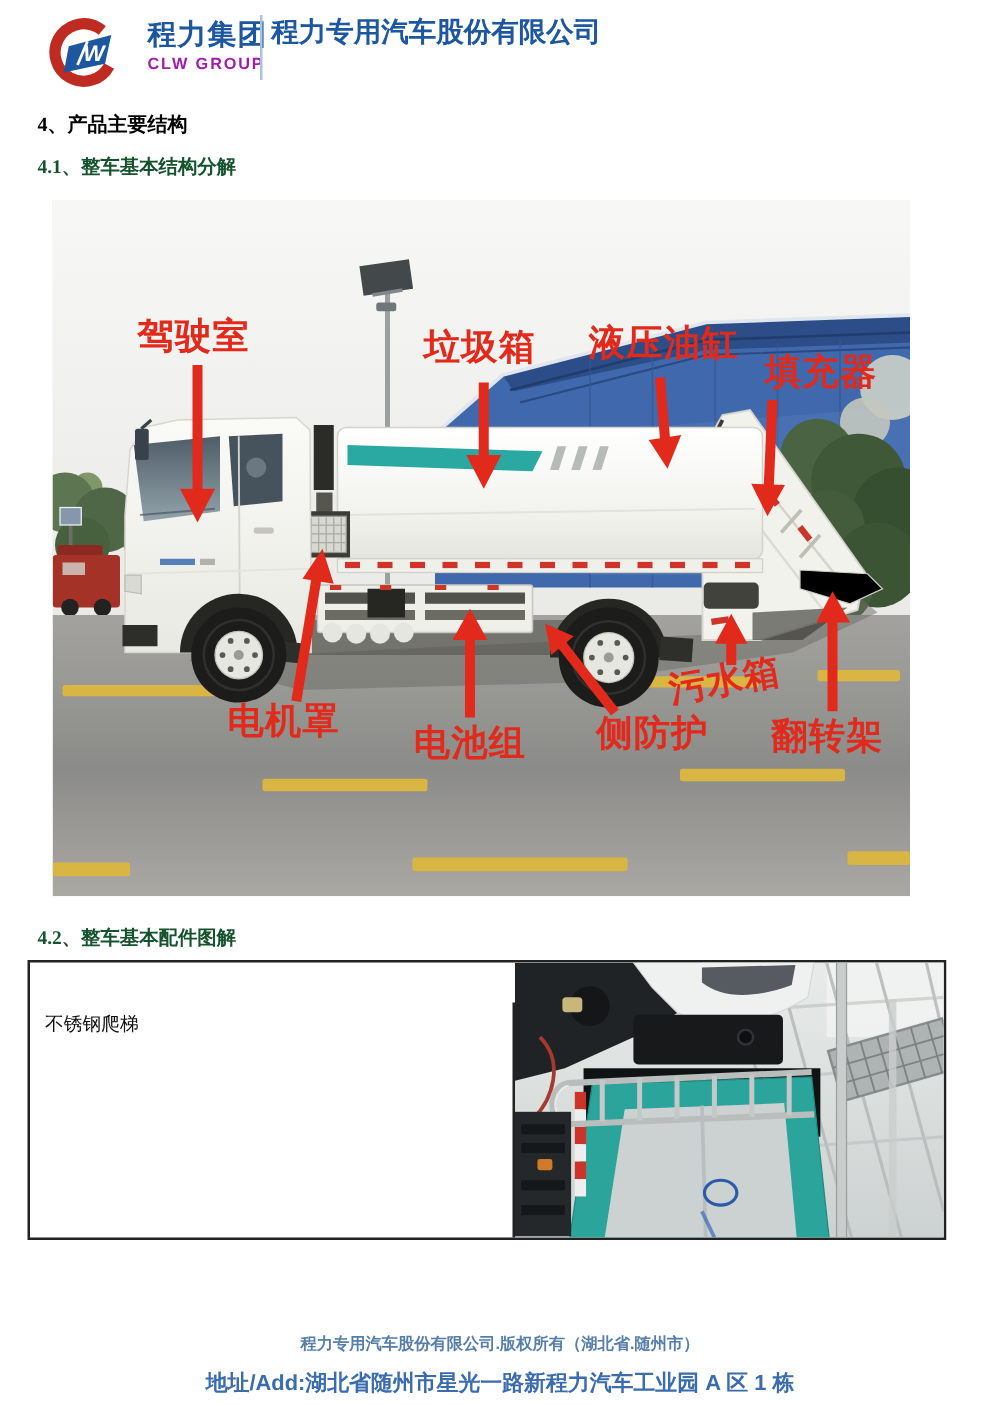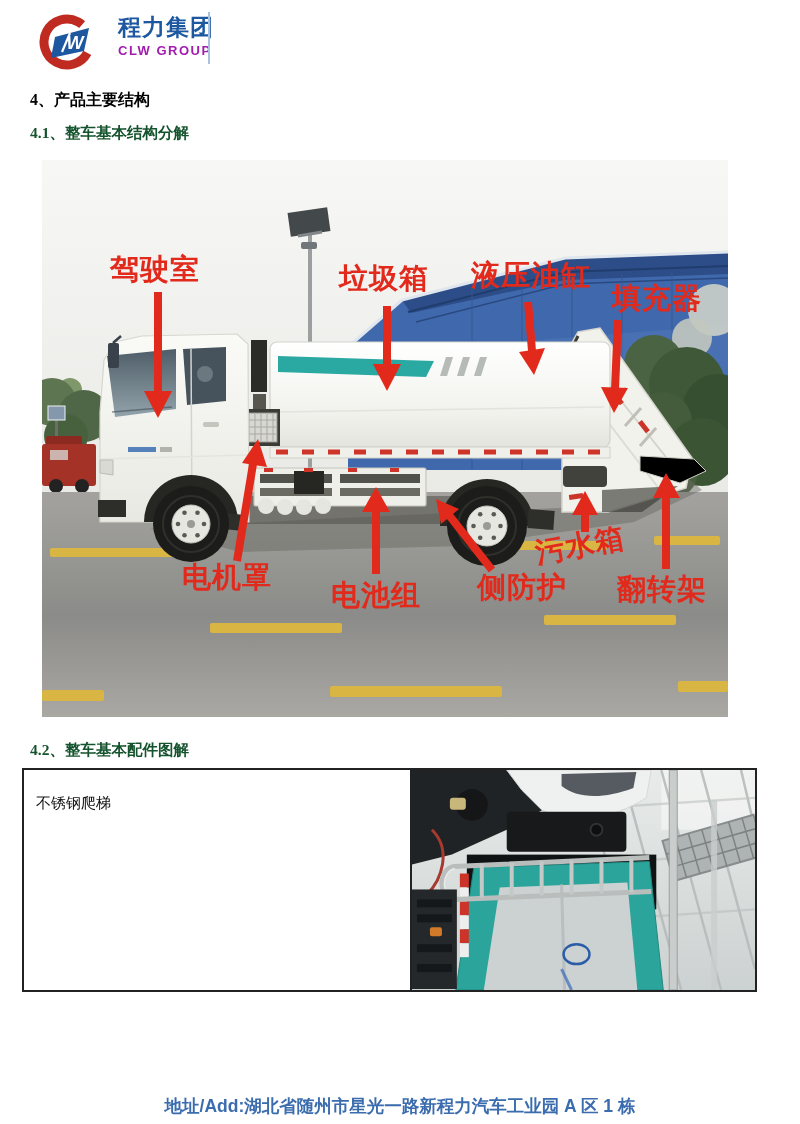--- a/index.html
+++ b/index.html
@@ -30,22 +30,22 @@
   .a3{left:570px;top:124px;}
   .a4{left:140px;top:403px;}
   .a5{left:289px;top:421px;}
   .a6{left:435px;top:413px;}
   .a7{left:493px;top:371px;transform:rotate(-10deg);}
   .a8{left:575px;top:415px;}
 
   
   .parts-table{left:22px;top:768px;width:735px;height:224px;border:2px solid #222;
                box-sizing:border-box;display:flex;}
-  .pt-left{width:388px;border-right:2px solid #222;box-sizing:border-box;padding:24px 12px;
-           font-size:15px;color:#111;}
+  .pt-left{width:388px;border-right:2px solid #222;box-sizing:border-box;padding:8px 12px;
+           font-size:15px;color:#111;margin-top:32px;}
   .pt-right{flex:1;position:relative;overflow:hidden;}
   .pt-right svg{display:block;width:100%;height:100%;}
 
   
   .footer-copy{left:0;top:1066px;width:800px;text-align:center;font-size:13px;font-weight:700;color:#557ea9;}
   .footer-addr{left:0;top:1094px;width:800px;text-align:center;font-size:17.5px;font-weight:800;color:#3a6cae;}
 </style>
 </head>
 <body>
 
@@ -58,20 +58,21 @@
       <line x1="24" y1="40" x2="32" y2="21" stroke="#ffffff" stroke-width="2.2"></line>
       <text x="37" y="37" font-size="18" font-weight="bold" font-style="italic" fill="#ffffff" text-anchor="middle" font-family="Liberation Sans, sans-serif">W</text>
     </svg>
   </div>
   <div class="abs" style="left:118px;top:16px;">
     <div class="brand-cn">程力集团</div>
     <div class="brand-en">CLW GROUP</div>
   </div>
   <div class="abs hdr-divider" style="left:208px;top:12px;"></div>
   <div class="abs" style="left:217px;top:15px;">
+    <div class="company-name">程力专用汽车股份有限公司</div>
   </div>
 
   <div class="abs h-main" style="left:30px;top:90px;">4、产品主要结构</div>
   <div class="abs h-sub" style="left:30px;top:123px;">4.1、整车基本结构分解</div>
 
   <div class="abs photo">
     <svg class="scene" viewBox="0 0 686 557">
       <defs>
         <linearGradient id="gSky" x1="0" y1="0" x2="0" y2="1">
           <stop offset="0" stop-color="#f7f7f5"></stop>
@@ -413,15 +414,16 @@
           <rect x="5" y="130" width="35" height="8" fill="#15181a"></rect>
             <rect x="5" y="145" width="35" height="8" fill="#15181a"></rect>
           <rect x="5" y="175" width="35" height="8" fill="#15181a"></rect>
             <rect x="5" y="195" width="35" height="8" fill="#15181a"></rect>
           <rect x="18" y="158" width="12" height="9" rx="2" fill="#d07a2a"></rect>
         </g>
       </svg>
     </div>
   </div>
 
+  <div class="abs footer-copy">程力专用汽车股份有限公司.版权所有（湖北省.随州市）</div>
   <div class="abs footer-addr">地址/Add:湖北省随州市星光一路新程力汽车工业园 A 区 1 栋</div>
 
 </div>
 
 </body></html>

